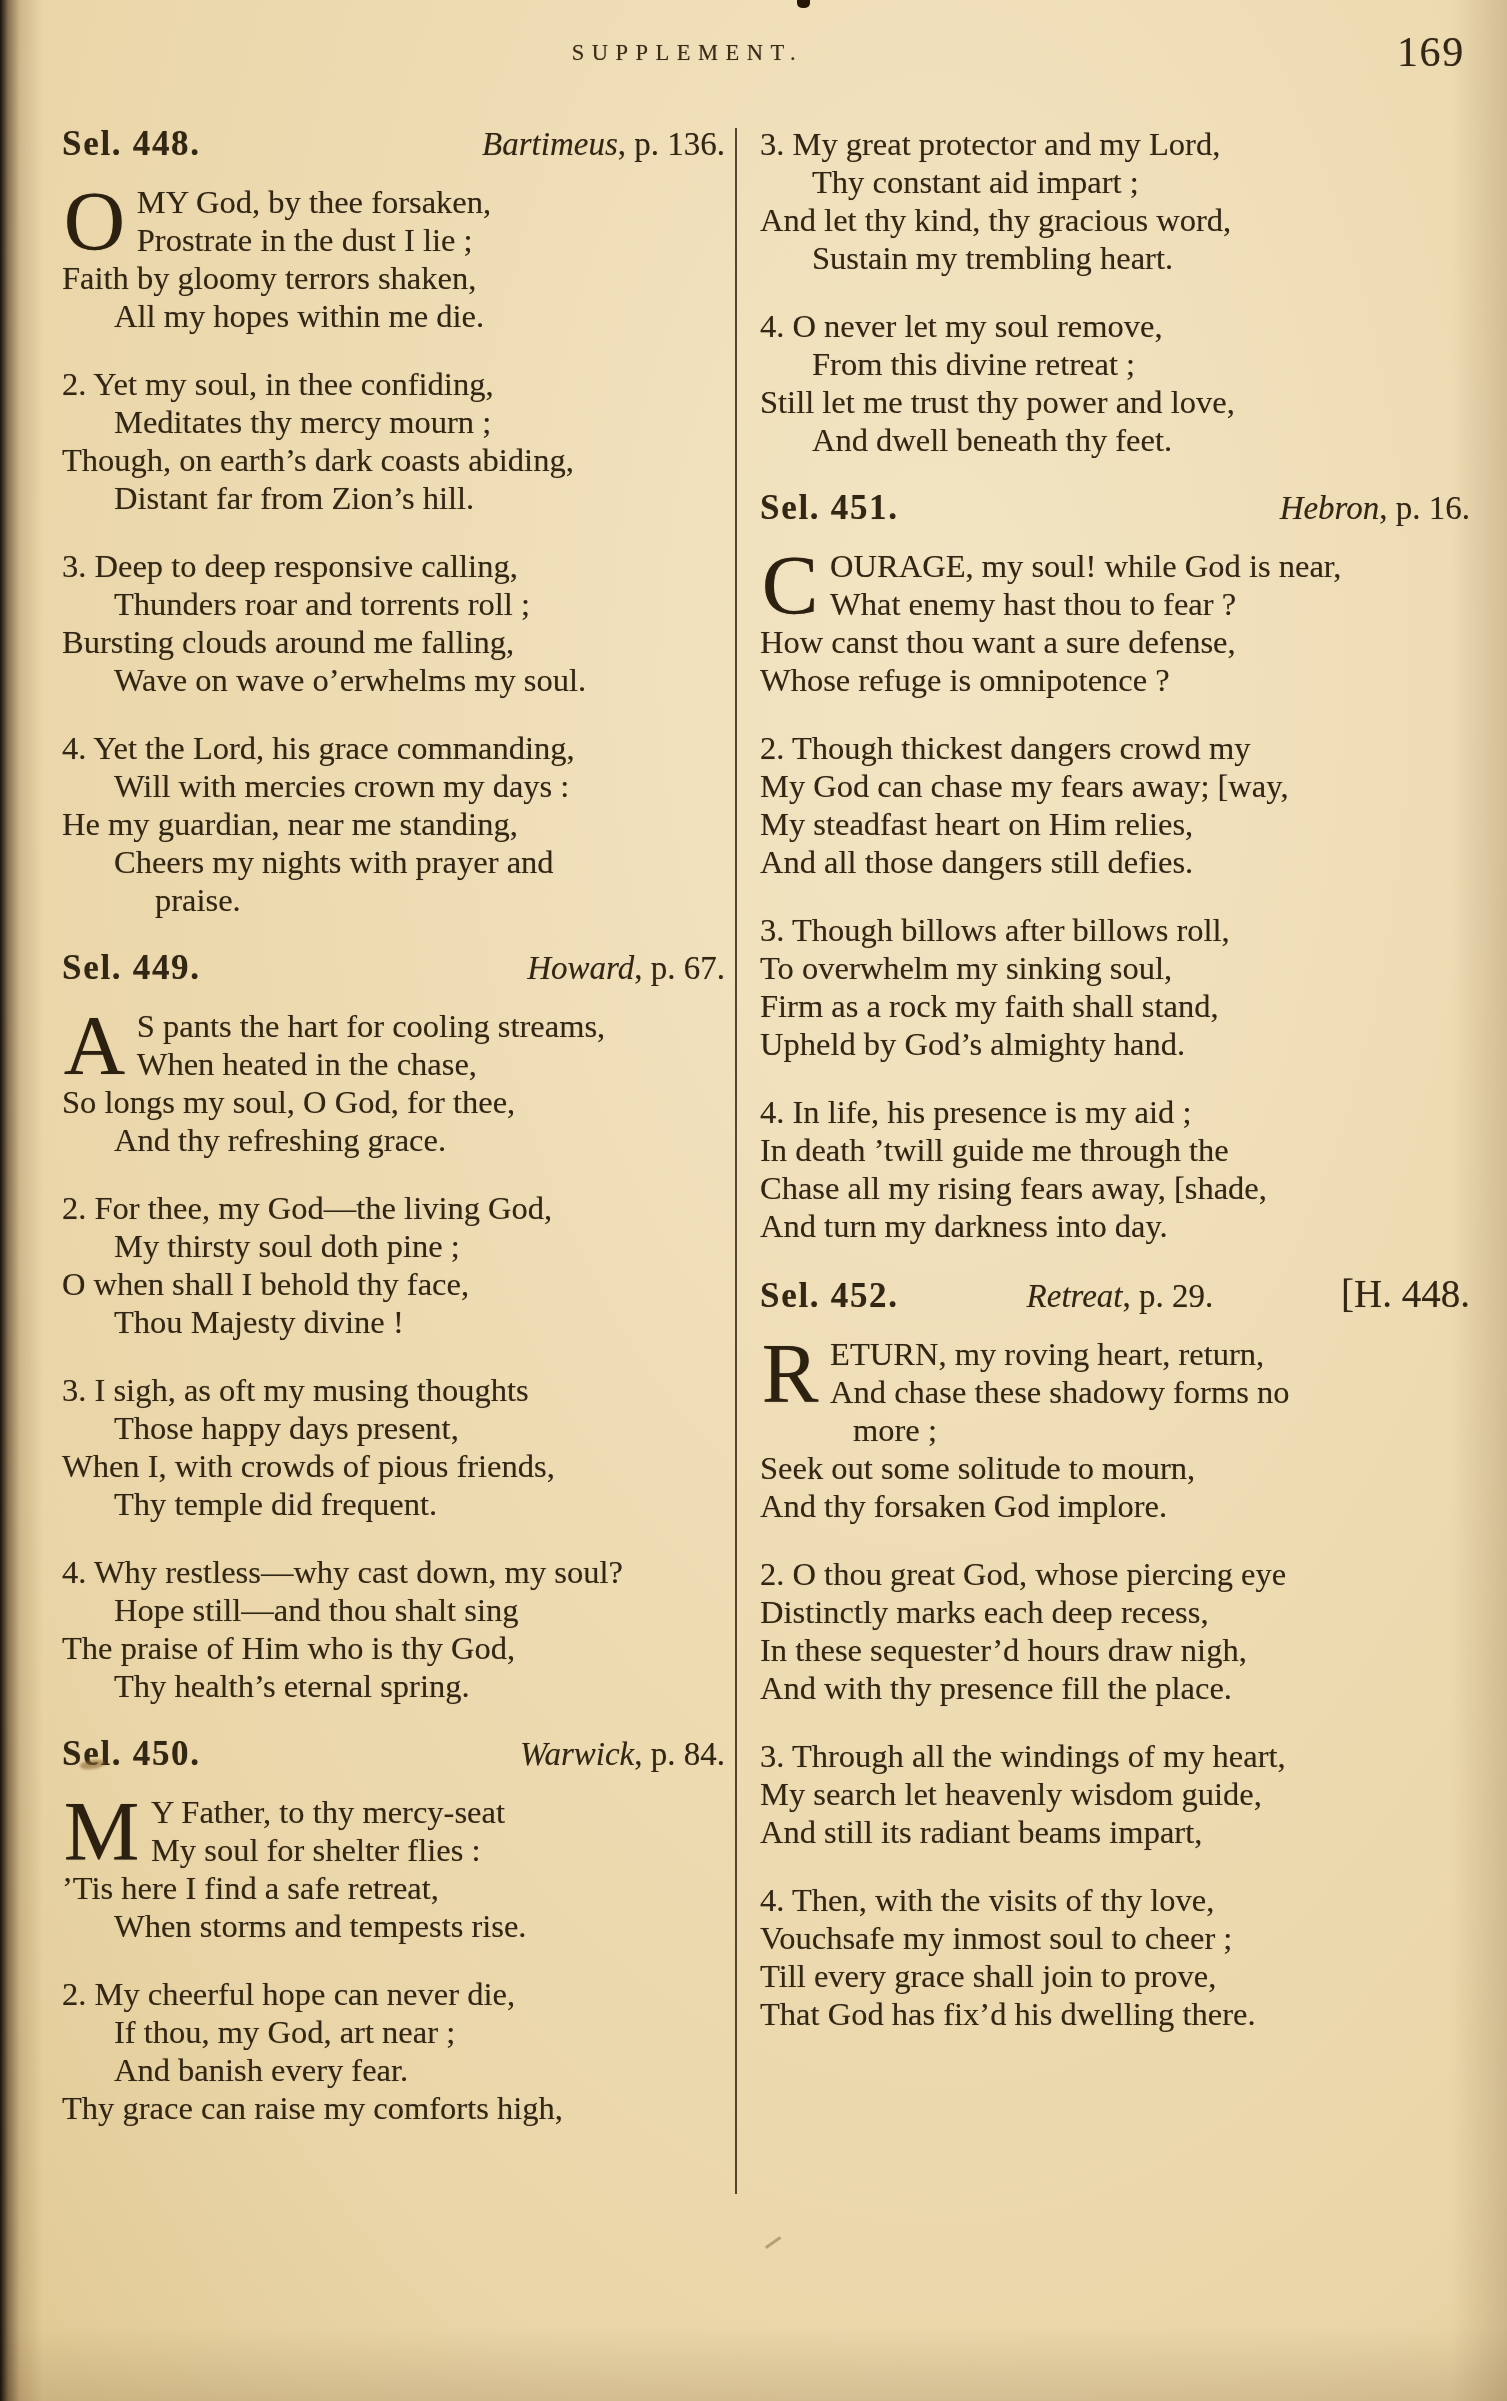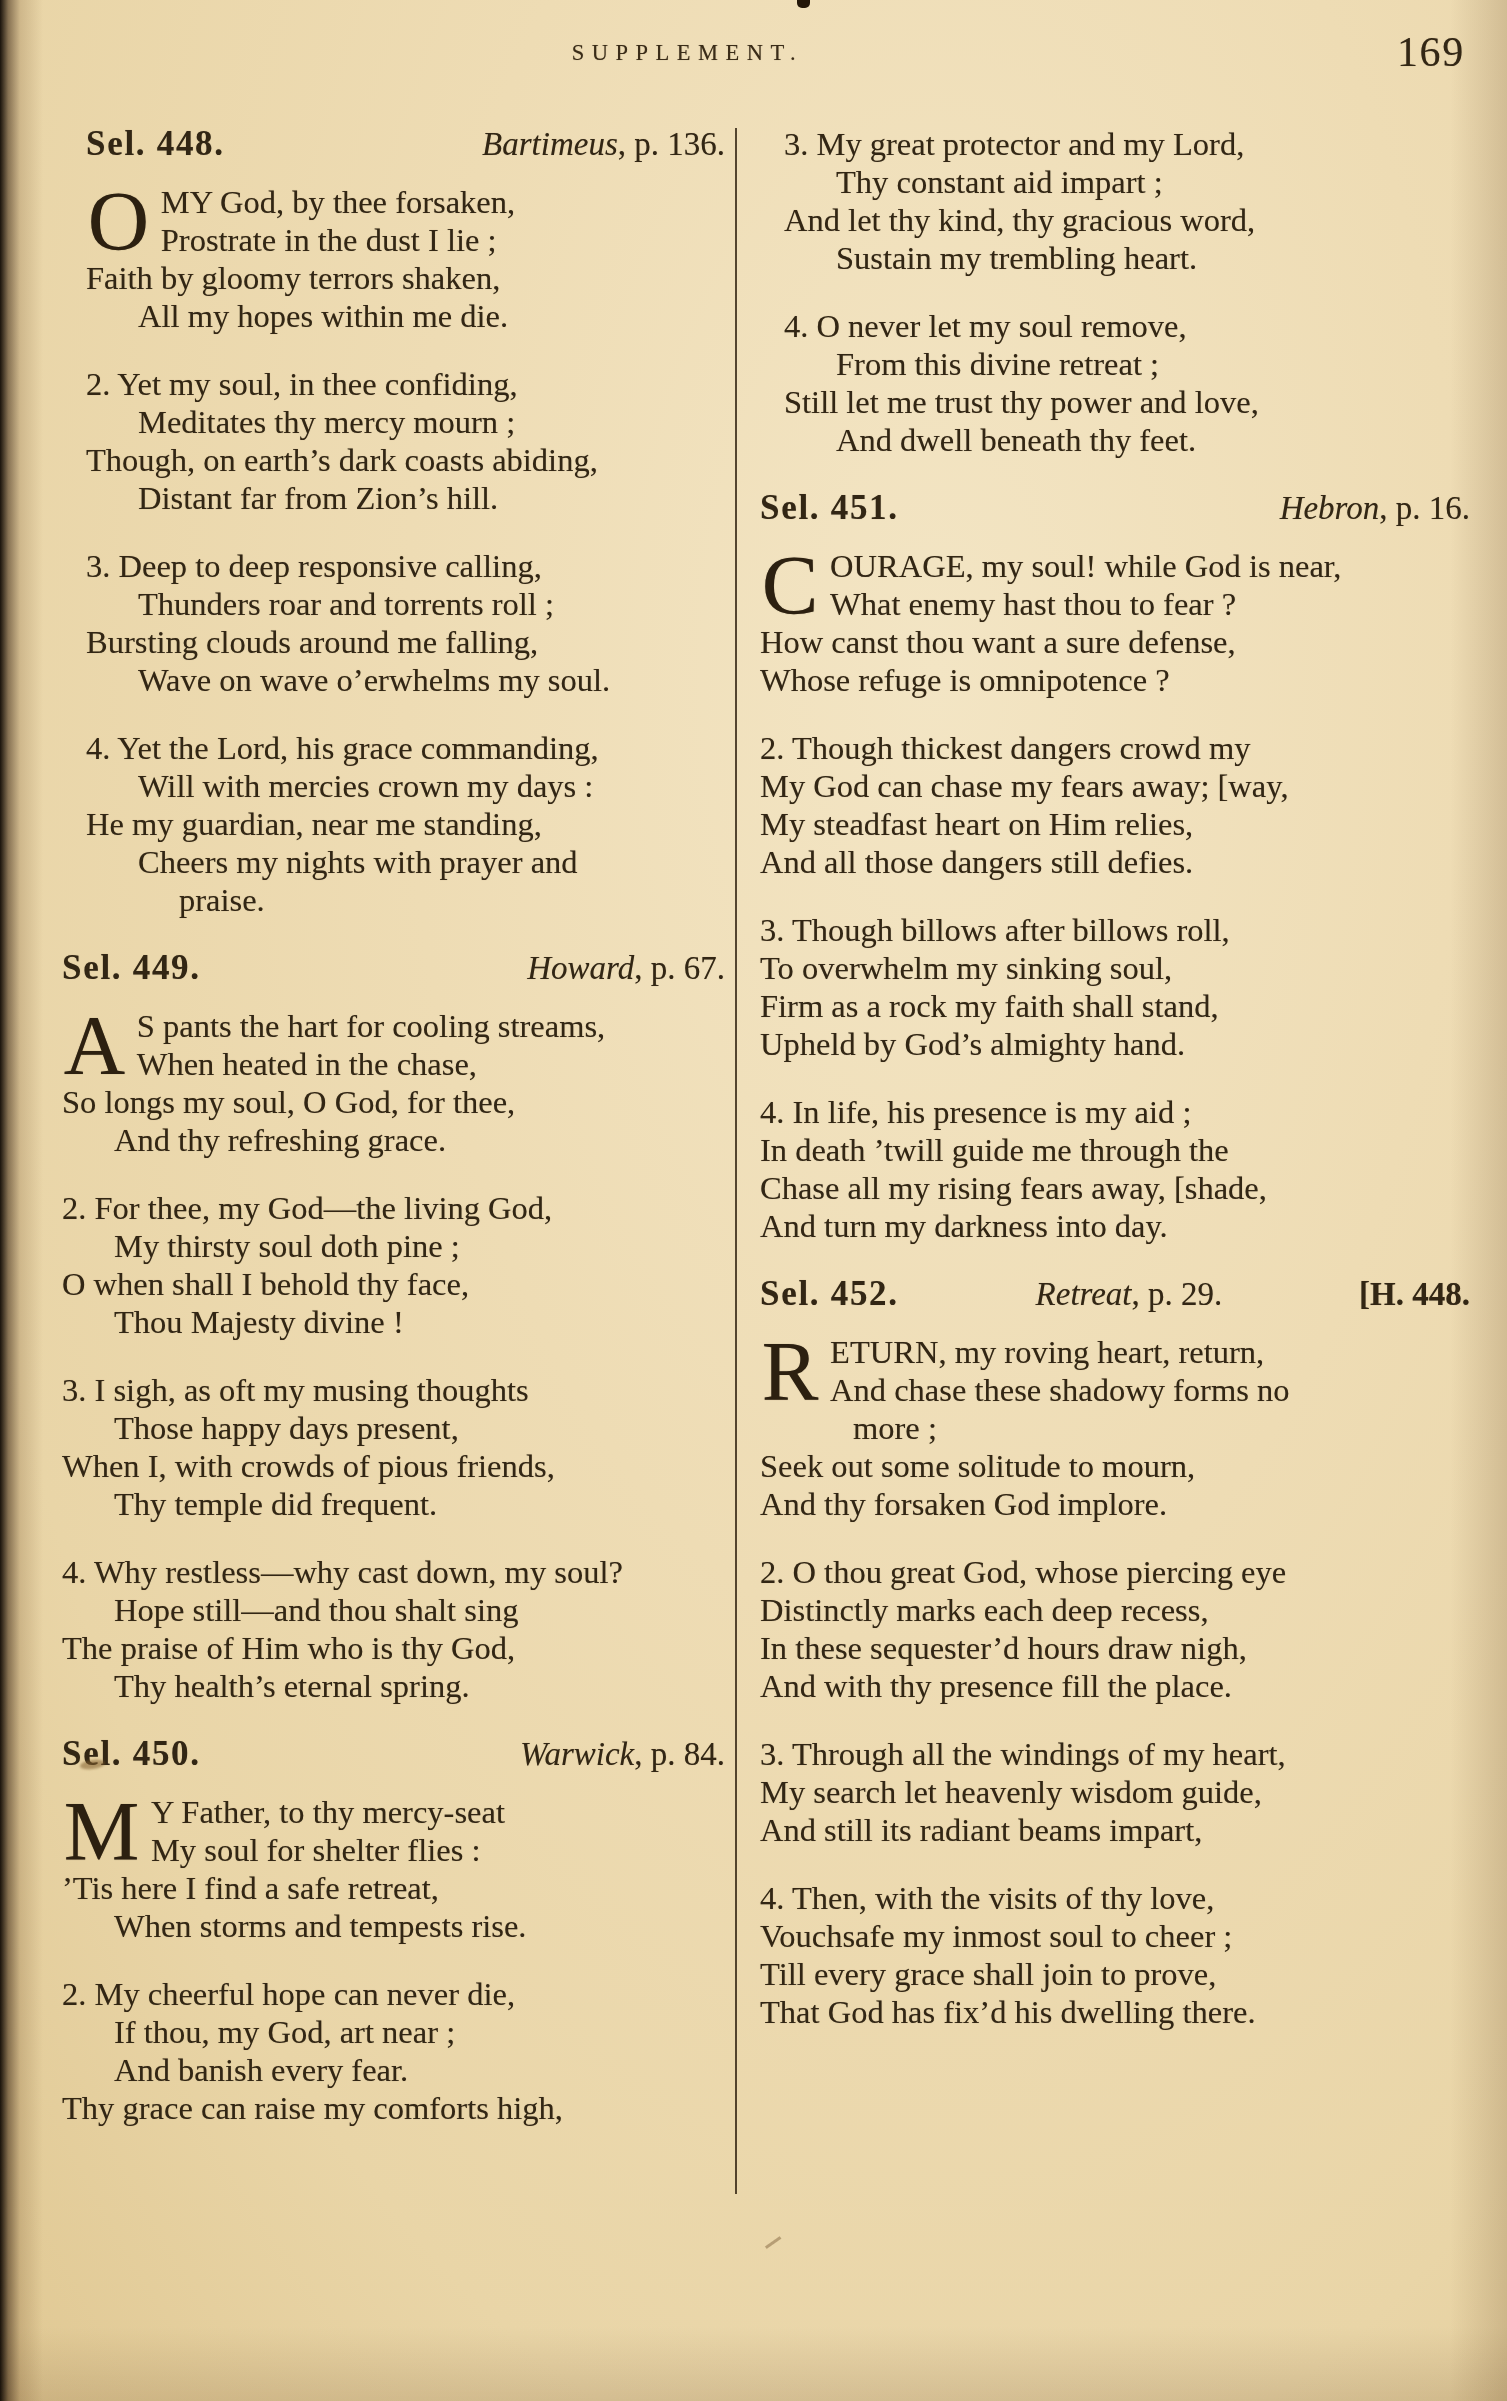--- a/index.html
+++ b/index.html
@@ -29,30 +29,30 @@
   }
   .columns{
     position:absolute;top:125px;left:62px;right:38px;
     display:flex;align-items:flex-start;
   }
   .column{text-shadow:0 0 0.8px rgba(50,38,20,.35);}
   .col-1{width:663px;padding-right:10px;}
   .divider{width:0;border-left:2.5px solid rgba(45,30,12,.8);height:2066px;margin-top:3.3px;}
   .col-2{flex:1;padding-left:23px;}
   .hymn-block{}
-  .column .hymn-block:first-child{margin-top:0;margin-left:24px;}
+  .column .hymn-block:first-child{margin-top:0;}
   .hymn-header{
     display:flex;justify-content:space-between;align-items:baseline;
     margin:0 0 20px 0;font-size:35px;line-height:38px;
   }
   .sel{font-weight:700;letter-spacing:1.7px;}
   .tune-wrap{font-size:33px;}
   .tune{font-style:italic;}
   .pref{font-style:normal;}
-  .extra{font-size:33px;font-weight:bold;}
+  .extra{font-size:39px;}
   .verse{margin-bottom:30px;font-size:32.5px;line-height:38px;}
   .verse::after{content:"";display:block;clear:both;}
   .line{white-space:nowrap;}
   .line.i1{padding-left:52px;}
   .line.i2{padding-left:93px;}
   .drop-cap{
     float:left;font-size:85px;line-height:67px;
     padding:5px 11.7px 0 1.7px;color:#2c2010;
     text-shadow:0 0 0.8px rgba(44,32,16,.5);
   }

